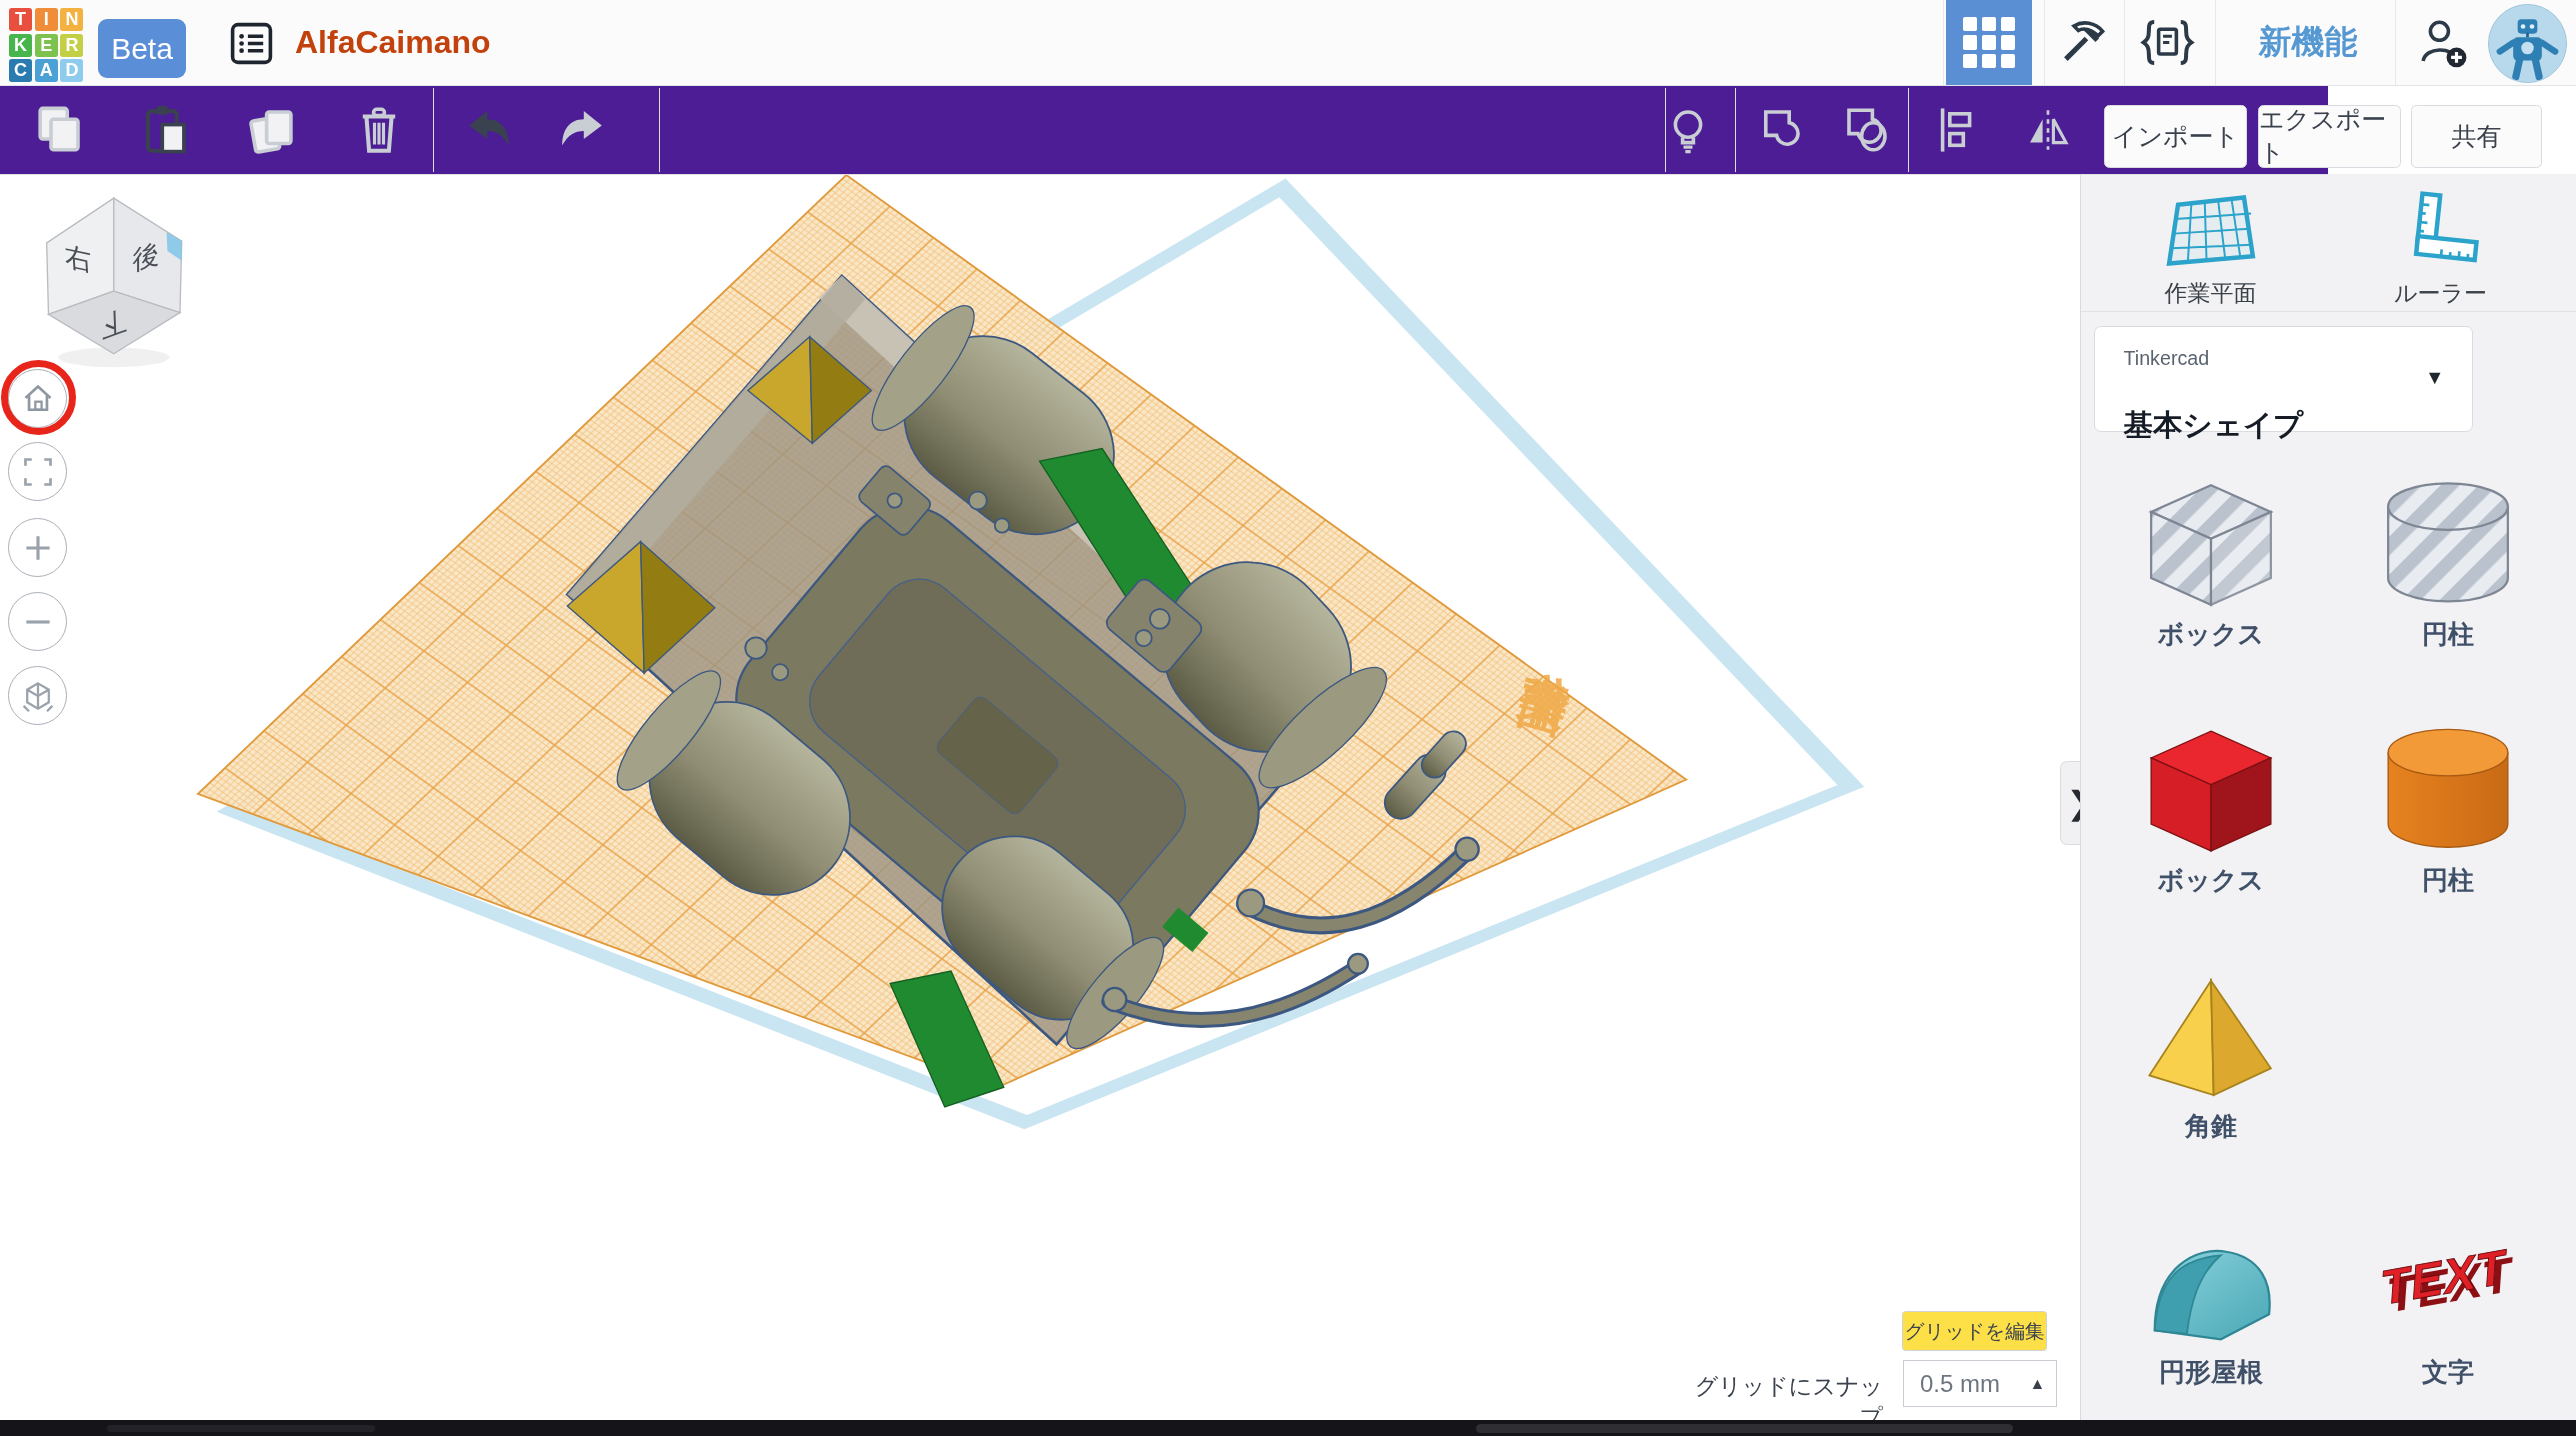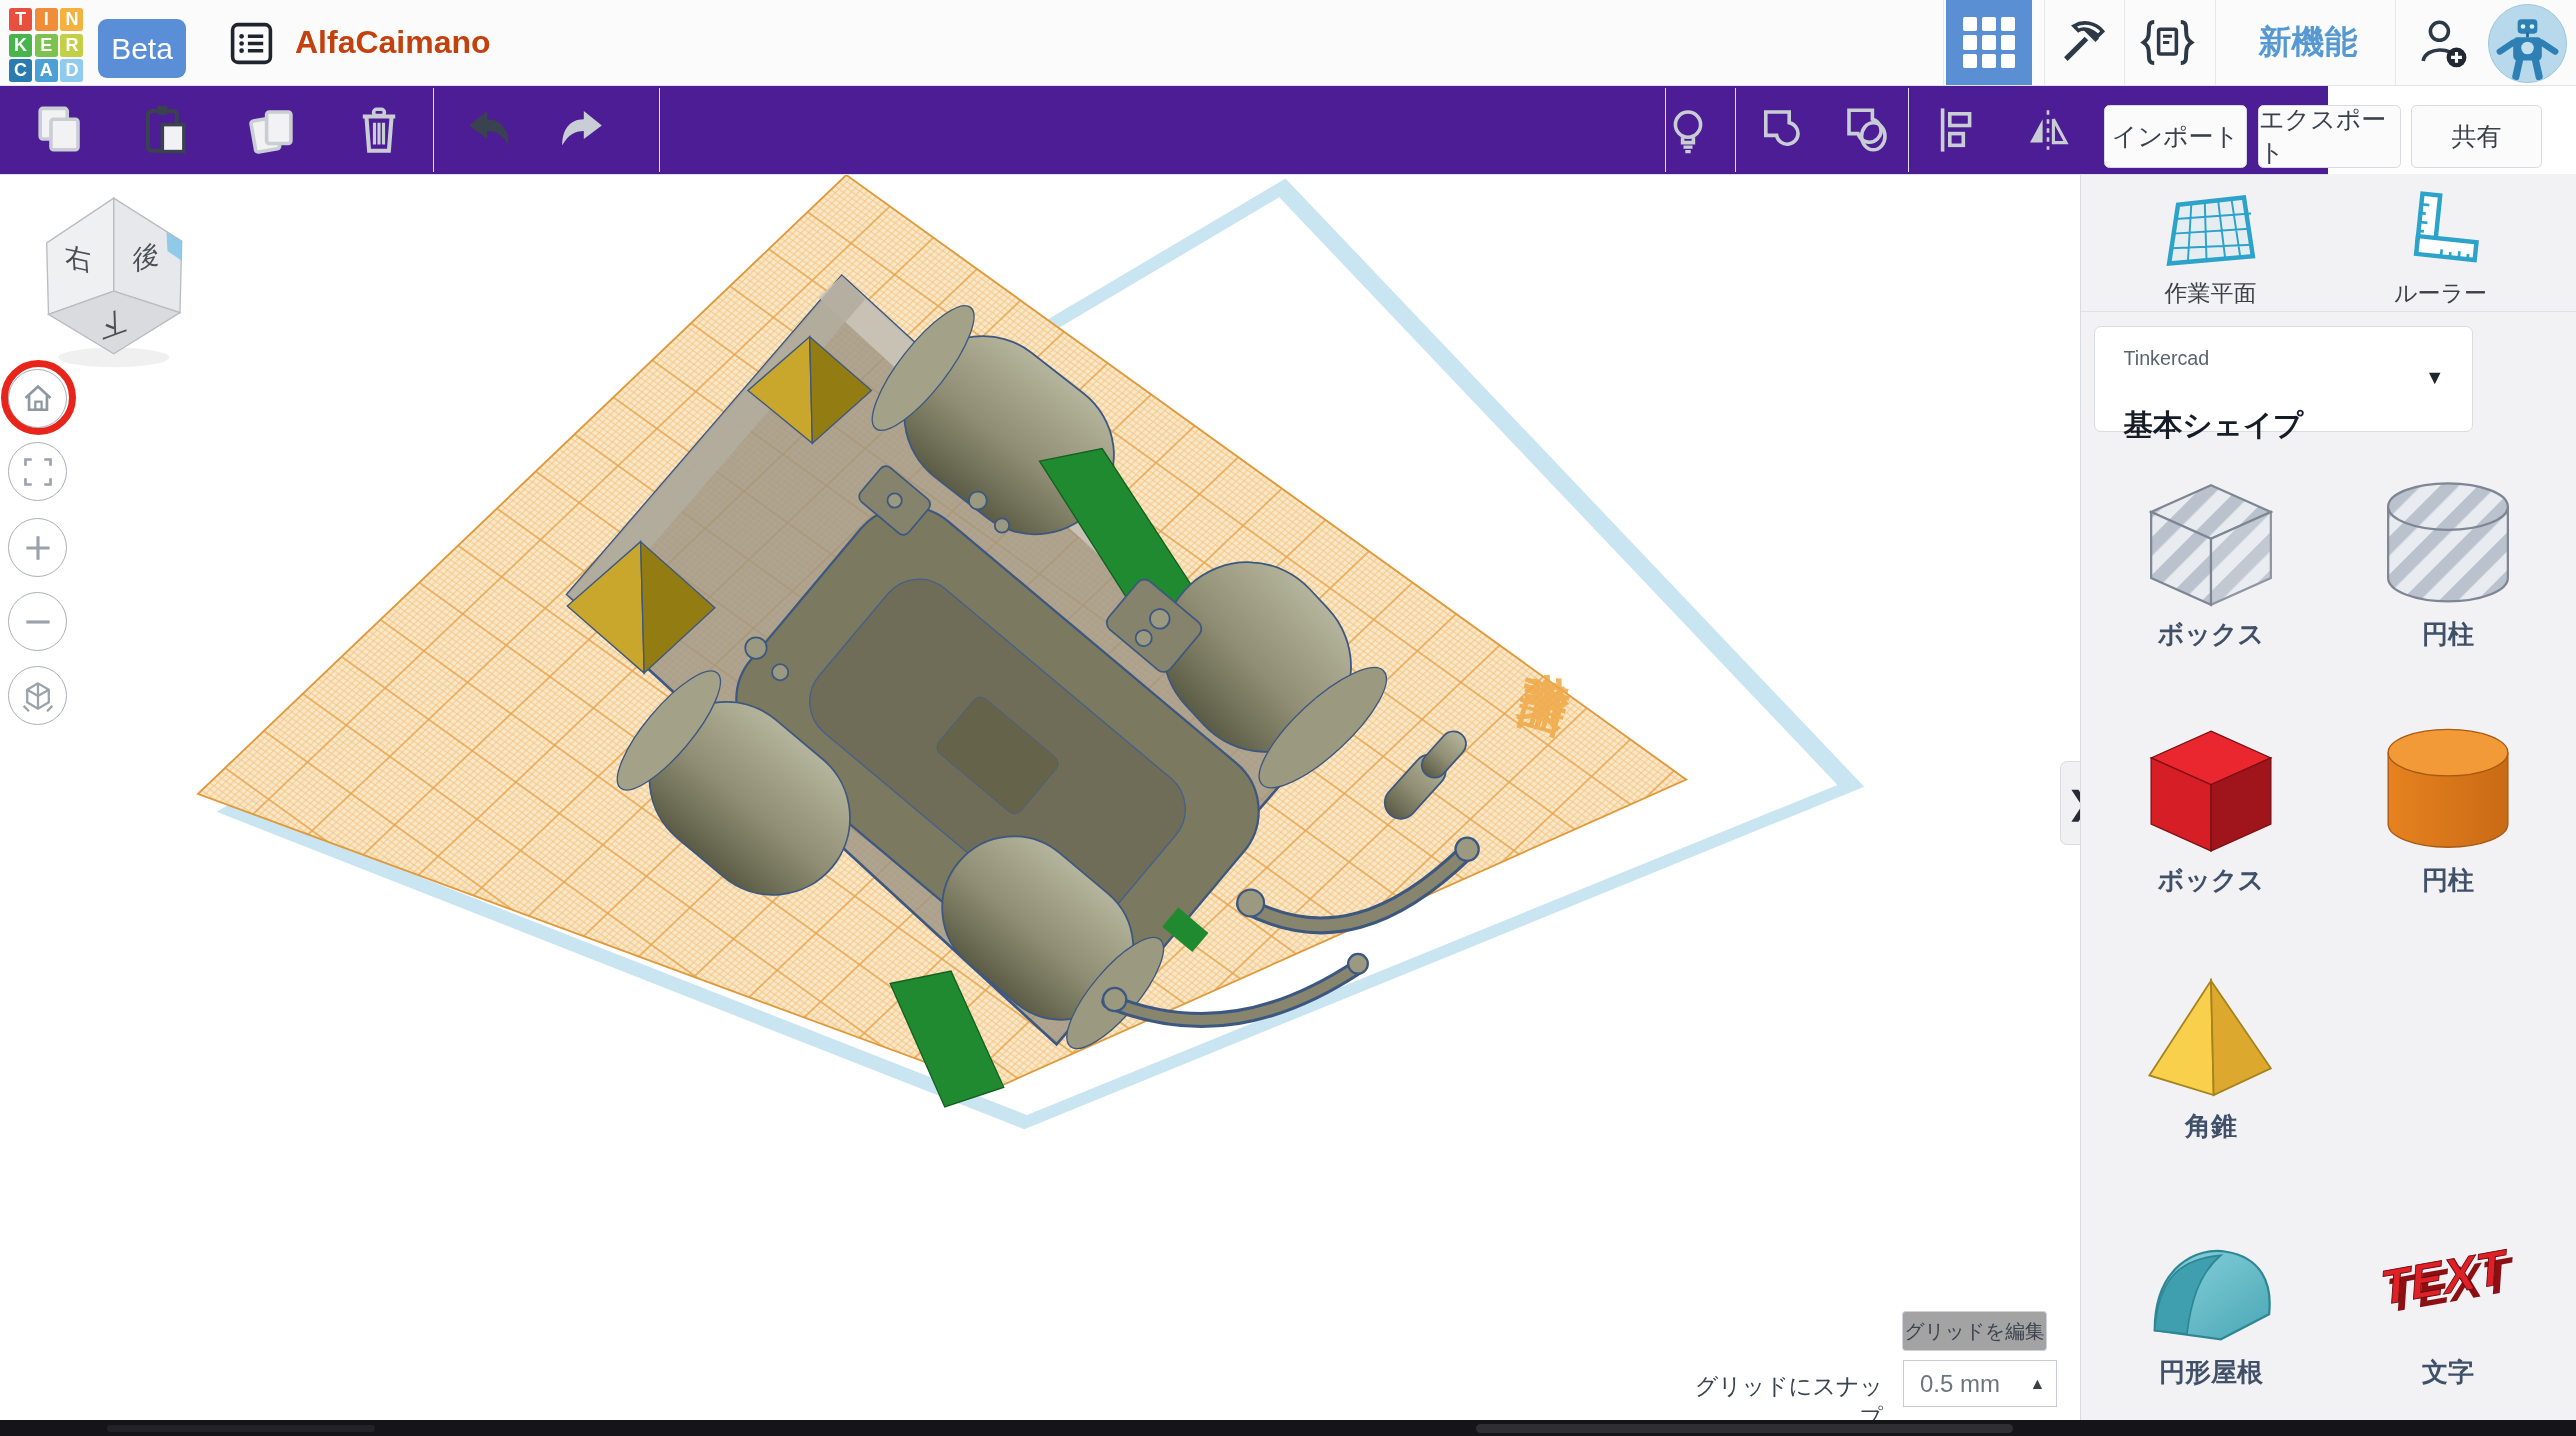--- a/index.html
+++ b/index.html
@@ -31,21 +31,21 @@
   .tb-btn{position:absolute;top:19.7px;height:63px;background:#fbfbfc;border:0.9px solid #d7dade;border-radius:5.4px;font-size:25px;color:#3a414c;display:flex;align-items:center;justify-content:center;box-sizing:border-box;}
 
   
   .canvas-svg{position:absolute;left:0;top:174px;z-index:1;}
 
   .viewbtn{position:absolute;left:8px;width:59px;height:59px;border-radius:50%;background:rgba(255,255,255,.95);border:1.8px solid #aab0b8;box-sizing:border-box;display:flex;align-items:center;justify-content:center;z-index:10;}
   .red-ring{position:absolute;left:0.9px;top:360px;width:75px;height:75px;border:7.2px solid #e8251a;border-radius:50%;box-sizing:border-box;z-index:11;pointer-events:none;}
 
   .panel-handle{position:absolute;left:2060px;top:761px;width:38px;height:82px;background:#f1f1f3;border:0.9px solid #dadce0;border-right:none;border-radius:7.2px 0 0 7.2px;display:flex;align-items:center;justify-content:center;font-size:32px;color:#262b33;z-index:12;}
 
-  .edit-grid{position:absolute;left:1902px;top:1311px;width:145px;height:40px;background:#a3a3a3;border:0.9px solid #cfd3d9;border-radius:3.6px;font-size:19.7px;color:#3c434e;display:flex;align-items:center;justify-content:center;box-sizing:border-box;z-index:10;}
+  .edit-grid{position:absolute;left:1902px;top:1311px;width:145px;height:40px;background:#fde047;border:0.9px solid #cfd3d9;border-radius:3.6px;font-size:19.7px;color:#3c434e;display:flex;align-items:center;justify-content:center;box-sizing:border-box;z-index:10;}
   .snap-label{position:absolute;left:1682px;top:1371px;width:201px;text-align:right;font-size:23px;color:#3a424d;z-index:10;}
   .snap-select{position:absolute;left:1903px;top:1360px;width:154px;height:47px;background:#fff;border:0.9px solid #c9ccd2;box-sizing:border-box;display:flex;align-items:center;font-size:24px;color:#6d757f;padding-left:16px;z-index:10;}
   .snap-select .caret{position:absolute;right:10.7px;font-size:16px;color:#3a404a;}
 
   
   .panel{position:absolute;left:2080px;top:174px;width:496px;height:1246px;background:#f2f2f4;border-left:0.9px solid #d8dade;z-index:20;box-sizing:border-box;}
   .ptool{position:absolute;top:16px;width:197px;display:flex;flex-direction:column;align-items:center;}
   .ptool .lbl{margin-top:7.2px;font-size:23px;color:#3a4149;}
   .pdiv{position:absolute;left:0;top:137px;width:496px;height:0.9px;background:#dfe1e5;}
   .dropdown{position:absolute;left:12.5px;top:152px;width:379px;height:106px;background:#fff;border:0.9px solid #d8dbe0;border-radius:7px;box-sizing:border-box;}

